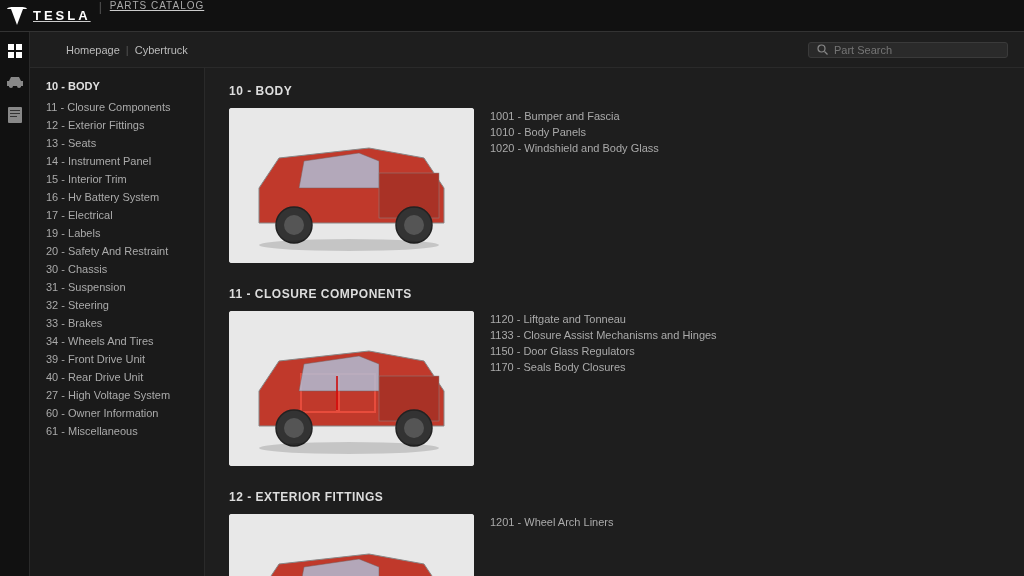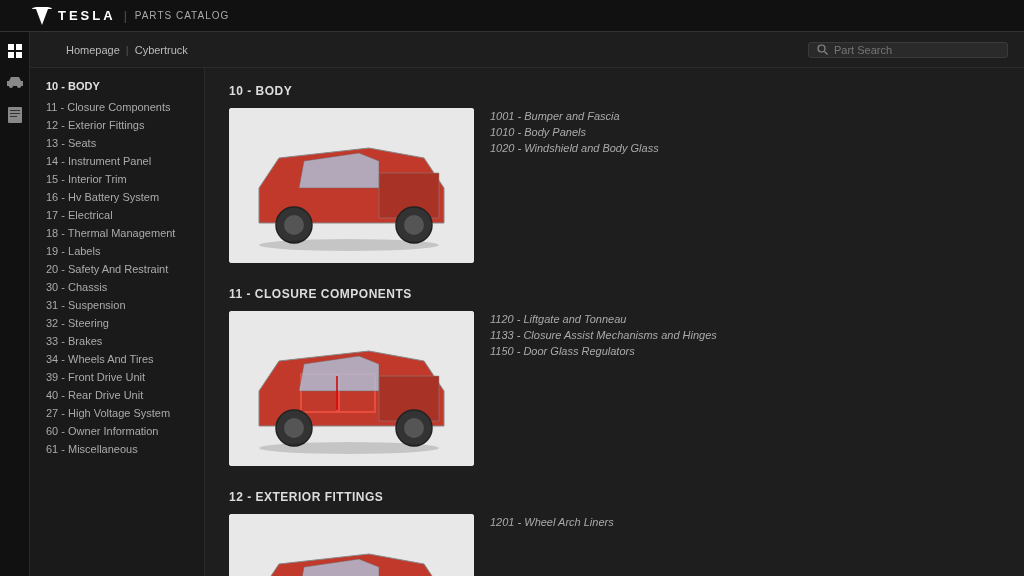--- a/index.html
+++ b/index.html
@@ -11,23 +11,23 @@
       color: #ccc;
       overflow: hidden;
       font-size: 12px;
     }
 
     
     #topbar {
       height: 32px;
       background: #111;
       display: flex;
-      align-items: center;
-      padding: 0 32px;
+      padding: 0 7px;
       border-bottom: 1px solid #333;
+      text-decoration: underline;
     }
     #tesla-logo {
       color: #fff;
       font-size: 13px;
       font-weight: bold;
       letter-spacing: 3px;
     }
     #divider-bar {
       color: #555;
       margin: 0 8px;
@@ -203,21 +203,20 @@
     .section-links {
       display: flex;
       flex-direction: column;
       gap: 4px;
       padding-top: 2px;
     }
     .section-link {
       font-size: 11px;
       color: #aaa;
       cursor: pointer;
-      font-style: italic;
     }
 
     
     .t-logo {
       display: flex;
       align-items: center;
       gap: 2px;
     }
     .t-shape {
       width: 20px;
@@ -286,21 +285,20 @@
     <div id="left-nav">
       <div class="nav-section-header">10 - BODY</div>
       <div id="nav-items-container">
           <div class="nav-item">11 - Closure Components</div>
           <div class="nav-item">12 - Exterior Fittings</div>
           <div class="nav-item">13 - Seats</div>
           <div class="nav-item">14 - Instrument Panel</div>
           <div class="nav-item">15 - Interior Trim</div>
           <div class="nav-item">16 - Hv Battery System</div>
           <div class="nav-item">17 - Electrical</div>
-          <div class="nav-item">18 - Thermal Management</div>
           <div class="nav-item">19 - Labels</div>
           <div class="nav-item">20 - Safety And Restraint</div>
           <div class="nav-item">30 - Chassis</div>
           <div class="nav-item">31 - Suspension</div>
           <div class="nav-item">32 - Steering</div>
           <div class="nav-item">33 - Brakes</div>
           <div class="nav-item">34 - Wheels And Tires</div>
           <div class="nav-item">39 - Front Drive Unit</div>
           <div class="nav-item">40 - Rear Drive Unit</div>
           <div class="nav-item">27 - High Voltage System</div>
@@ -366,20 +364,21 @@
       <circle cx="165" cy="92" r="18" fill="#333" stroke="#222" stroke-width="1.5"></circle>
       <circle cx="165" cy="92" r="10" fill="#555"></circle>
       <ellipse cx="100" cy="112" rx="90" ry="6" fill="rgba(0,0,0,0.15)"></ellipse>
     </g>
   </svg>
               </div>
               <div class="section-links">
                 <div class="section-link">1120 - Liftgate and Tonneau</div>
                 <div class="section-link">1133 - Closure Assist Mechanisms and Hinges</div>
                 <div class="section-link">1150 - Door Glass Regulators</div>
+                <div class="section-link">1170 - Seals Body Closures</div>
               </div>
             </div>
           </div>
           <div class="section-block">
             <div class="section-title">12 - EXTERIOR FITTINGS</div>
             <div class="section-row">
               <div class="section-image">
                 <svg viewBox="0 0 245 155" xmlns="http://www.w3.org/2000/svg" style="width:100%;height:100%">
     <rect width="245" height="155" fill="#e8e8e8"></rect>
     <g transform="translate(20,25)">

